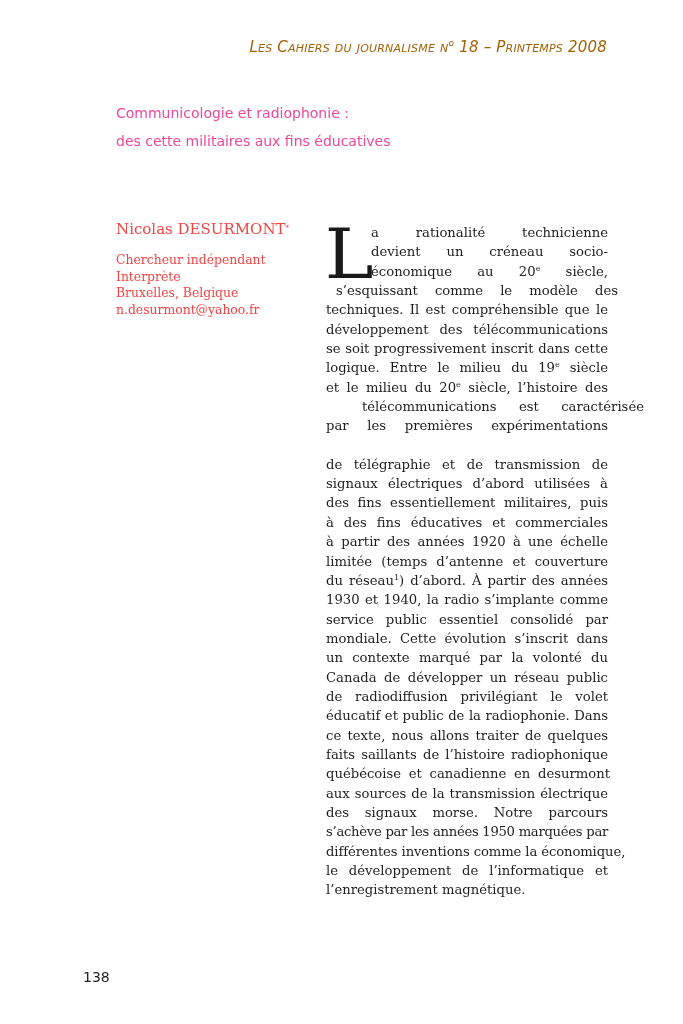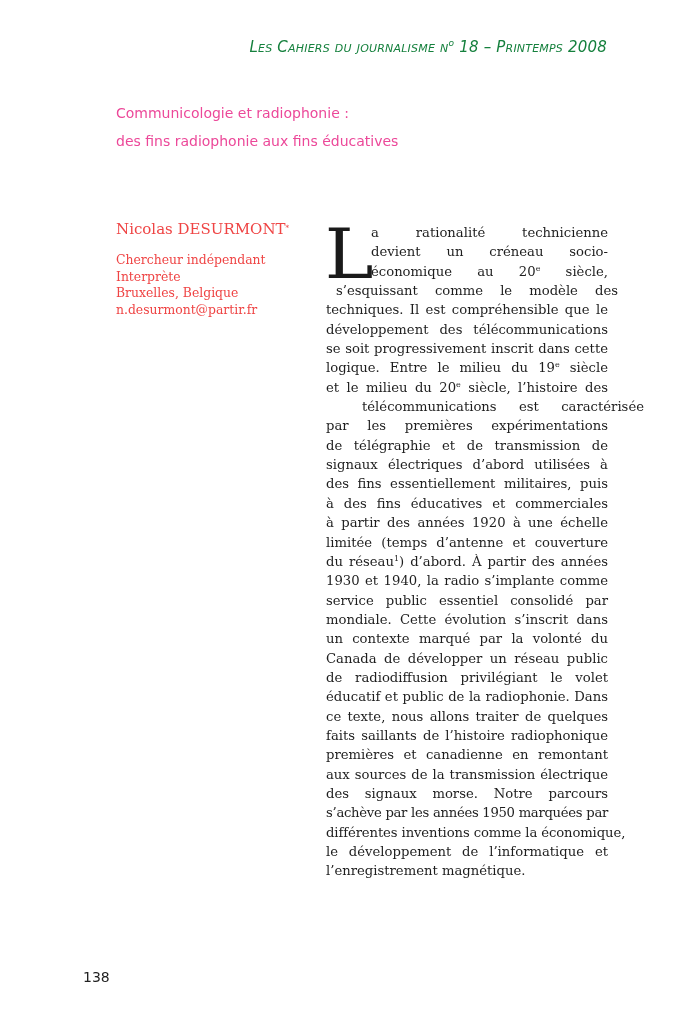--- a/index.html
+++ b/index.html
@@ -1,19 +1,19 @@
 <!DOCTYPE html>
 <html><head>
 <meta charset="utf-8">
 <style>
   html, body { margin: 0; padding: 0; background: #ffffff; }
   body { width: 683px; height: 1024px; position: relative; overflow: hidden; color: #1e1e1e; }
   .running-head {
     position: absolute; top: 38px; right: 76px;
-    font-family: "DejaVu Sans", sans-serif; font-style: italic; font-size: 15px; color: #15803d;
+    font-family: "DejaVu Sans", sans-serif; font-style: italic; font-size: 15px; color: #a16207;
     letter-spacing: 0.2px;
   }
   .running-head .sc { font-variant: small-caps; }
   .title {
     position: absolute; left: 116px; top: 99px; width: 520px;
     font-family: "DejaVu Sans", sans-serif; font-weight: normal; font-size: 14px; line-height: 28px; color: #ec4899;
   }
   .title div { white-space: nowrap; }
   .author-block {
     position: absolute; left: 116px; top: 220px; width: 200px;
@@ -40,62 +40,62 @@
     font-family: "DejaVu Sans", sans-serif; font-size: 14px; color: #222; margin-left: 28px;
   }
 </style>
 </head>
 <body>
 
 <div class="running-head"><span class="sc">Les Cahiers du journalisme</span> <span class="sc">n</span><sup style="font-size:9px">o</sup> <span>18 – </span><span class="sc">Printemps</span><span> 2008</span></div>
 
 <div class="title">
   <div>Communicologie et radiophonie :</div>
-  <div>des fins radiophonie aux fins éducatives</div>
+  <div>des cette militaires aux fins éducatives</div>
 </div>
 
 <div class="author-block">
   <div class="author-name"><span>Nicolas DESURMONT</span><sup>*</sup></div>
   <div class="affil">Chercheur indépendant</div>
   <div class="affil">Interprète</div>
   <div class="affil">Bruxelles, Belgique</div>
-  <div class="affil email">n.desurmont@partir.fr</div>
+  <div class="affil email">n.desurmont@yahoo.fr</div>
 </div>
 
 <div class="body-col">
   <span class="dropcap">L</span>
   <div id="body-lines">
       <span class="line indent" style="display: block; width: auto; word-spacing: 32.6641px;"><span>a rationalité technicienne</span></span>
       <span class="line indent" style="display: block; width: auto; word-spacing: 21.6875px;"><span>devient un créneau socio-</span></span>
       <span class="line indent" style="display: block; width: auto; word-spacing: 21.0417px;"><span>économique au 20</span><sup>e</sup><span> siècle,</span></span>
       <span class="line" style="display: block; width: auto; word-spacing: 12.8672px; margin-left: 10px;"><span>s’esquissant comme le modèle des</span></span>
       <span class="line" style="display: block; width: auto; word-spacing: 2.19062px;"><span>techniques. Il est compréhensible que le</span></span>
       <span class="line" style="display: block; width: auto; word-spacing: 6.75781px;"><span>développement des télécommunications</span></span>
       <span class="line" style="display: block; width: auto; word-spacing: 0.409375px;"><span>se soit progressivement inscrit dans cette</span></span>
       <span class="line" style="display: block; width: auto; word-spacing: 5.90625px;"><span>logique. Entre le milieu du 19</span><sup>e</sup><span> siècle</span></span>
       <span class="line" style="display: block; width: auto; word-spacing: 3.25px;"><span>et le milieu du 20</span><sup>e</sup><span> siècle, l’histoire des</span></span>
       <span class="line" style="display: block; width: auto; word-spacing: 18.1484px; margin-left: 36px;"><span>télécommunications est caractérisée</span></span>
       <span class="line" style="display: block; width: auto; word-spacing: 14.4583px;"><span>par les premières expérimentations</span></span>
-      <span class="line" style="display: block; width: auto; word-spacing: 7.37188px;"><span>de télégraphie et de transmission de</span></span>
+      <span class="line" style="display: block; width: auto; word-spacing: 7.37188px; margin-top: 19px;"><span>de télégraphie et de transmission de</span></span>
       <span class="line" style="display: block; width: auto; word-spacing: 5.97266px;"><span>signaux électriques d’abord utilisées à</span></span>
       <span class="line" style="display: block; width: auto; word-spacing: 4.33203px;"><span>des fins essentiellement militaires, puis</span></span>
       <span class="line" style="display: block; width: auto; word-spacing: 5.75312px;"><span>à des fins éducatives et commerciales</span></span>
       <span class="line" style="display: block; width: auto; word-spacing: 3.16741px;"><span>à partir des années 1920 à une échelle</span></span>
       <span class="line" style="display: block; width: auto; word-spacing: 4.98047px;"><span>limitée (temps d’antenne et couverture</span></span>
       <span class="line" style="display: block; width: auto; word-spacing: 1.76823px;"><span>du réseau</span><sup>1</sup><span>) d’abord. À partir des années</span></span>
       <span class="line" style="display: block; width: auto; word-spacing: 1.27344px;"><span>1930 et 1940, la radio s’implante comme</span></span>
       <span class="line" style="display: block; width: auto; word-spacing: 7.82422px;"><span>service public essentiel consolidé par</span></span>
       <span class="line" style="display: block; width: auto; word-spacing: 4.04688px;"><span>mondiale. Cette évolution s’inscrit dans</span></span>
       <span class="line" style="display: block; width: auto; word-spacing: 5.03646px;"><span>un contexte marqué par la volonté du</span></span>
       <span class="line" style="display: block; width: auto; word-spacing: 3.25937px;"><span>Canada de développer un réseau public</span></span>
       <span class="line" style="display: block; width: auto; word-spacing: 8.64453px;"><span>de radiodiffusion privilégiant le volet</span></span>
       <span class="line" style="display: block; width: auto; word-spacing: 0.296875px;"><span>éducatif et public de la radiophonie. Dans</span></span>
       <span class="line" style="display: block; width: auto; word-spacing: 2.13802px;"><span>ce texte, nous allons traiter de quelques</span></span>
       <span class="line" style="display: block; width: auto; word-spacing: 1.92578px;"><span>faits saillants de l’histoire radiophonique</span></span>
-      <span class="line" style="display: block; width: auto; word-spacing: 3.46484px;"><span>premières et canadienne en remontant</span></span>
+      <span class="line" style="display: block; width: auto; word-spacing: 3.46484px;"><span>québécoise et canadienne en desurmont</span></span>
       <span class="line" style="display: block; width: auto; word-spacing: 0.809375px;"><span>aux sources de la transmission électrique</span></span>
       <span class="line" style="display: block; width: auto; word-spacing: 11.6484px;"><span>des signaux morse. Notre parcours</span></span>
       <span class="line" style="display: block; width: auto; word-spacing: 0px; letter-spacing: -0.285061px;"><span>s’achève par les années 1950 marquées par</span></span>
       <span class="line" style="display: block; width: auto; word-spacing: 0px; letter-spacing: -0.113372px;"><span>différentes inventions comme la économique,</span></span>
       <span class="line" style="display: block; width: auto; word-spacing: 6.63281px;"><span>le développement de l’informatique et</span></span>
       <span class="line last"><span>l’enregistrement magnétique.</span></span>
     </div>
 </div>
 
 <div class="page-number">138</div>

